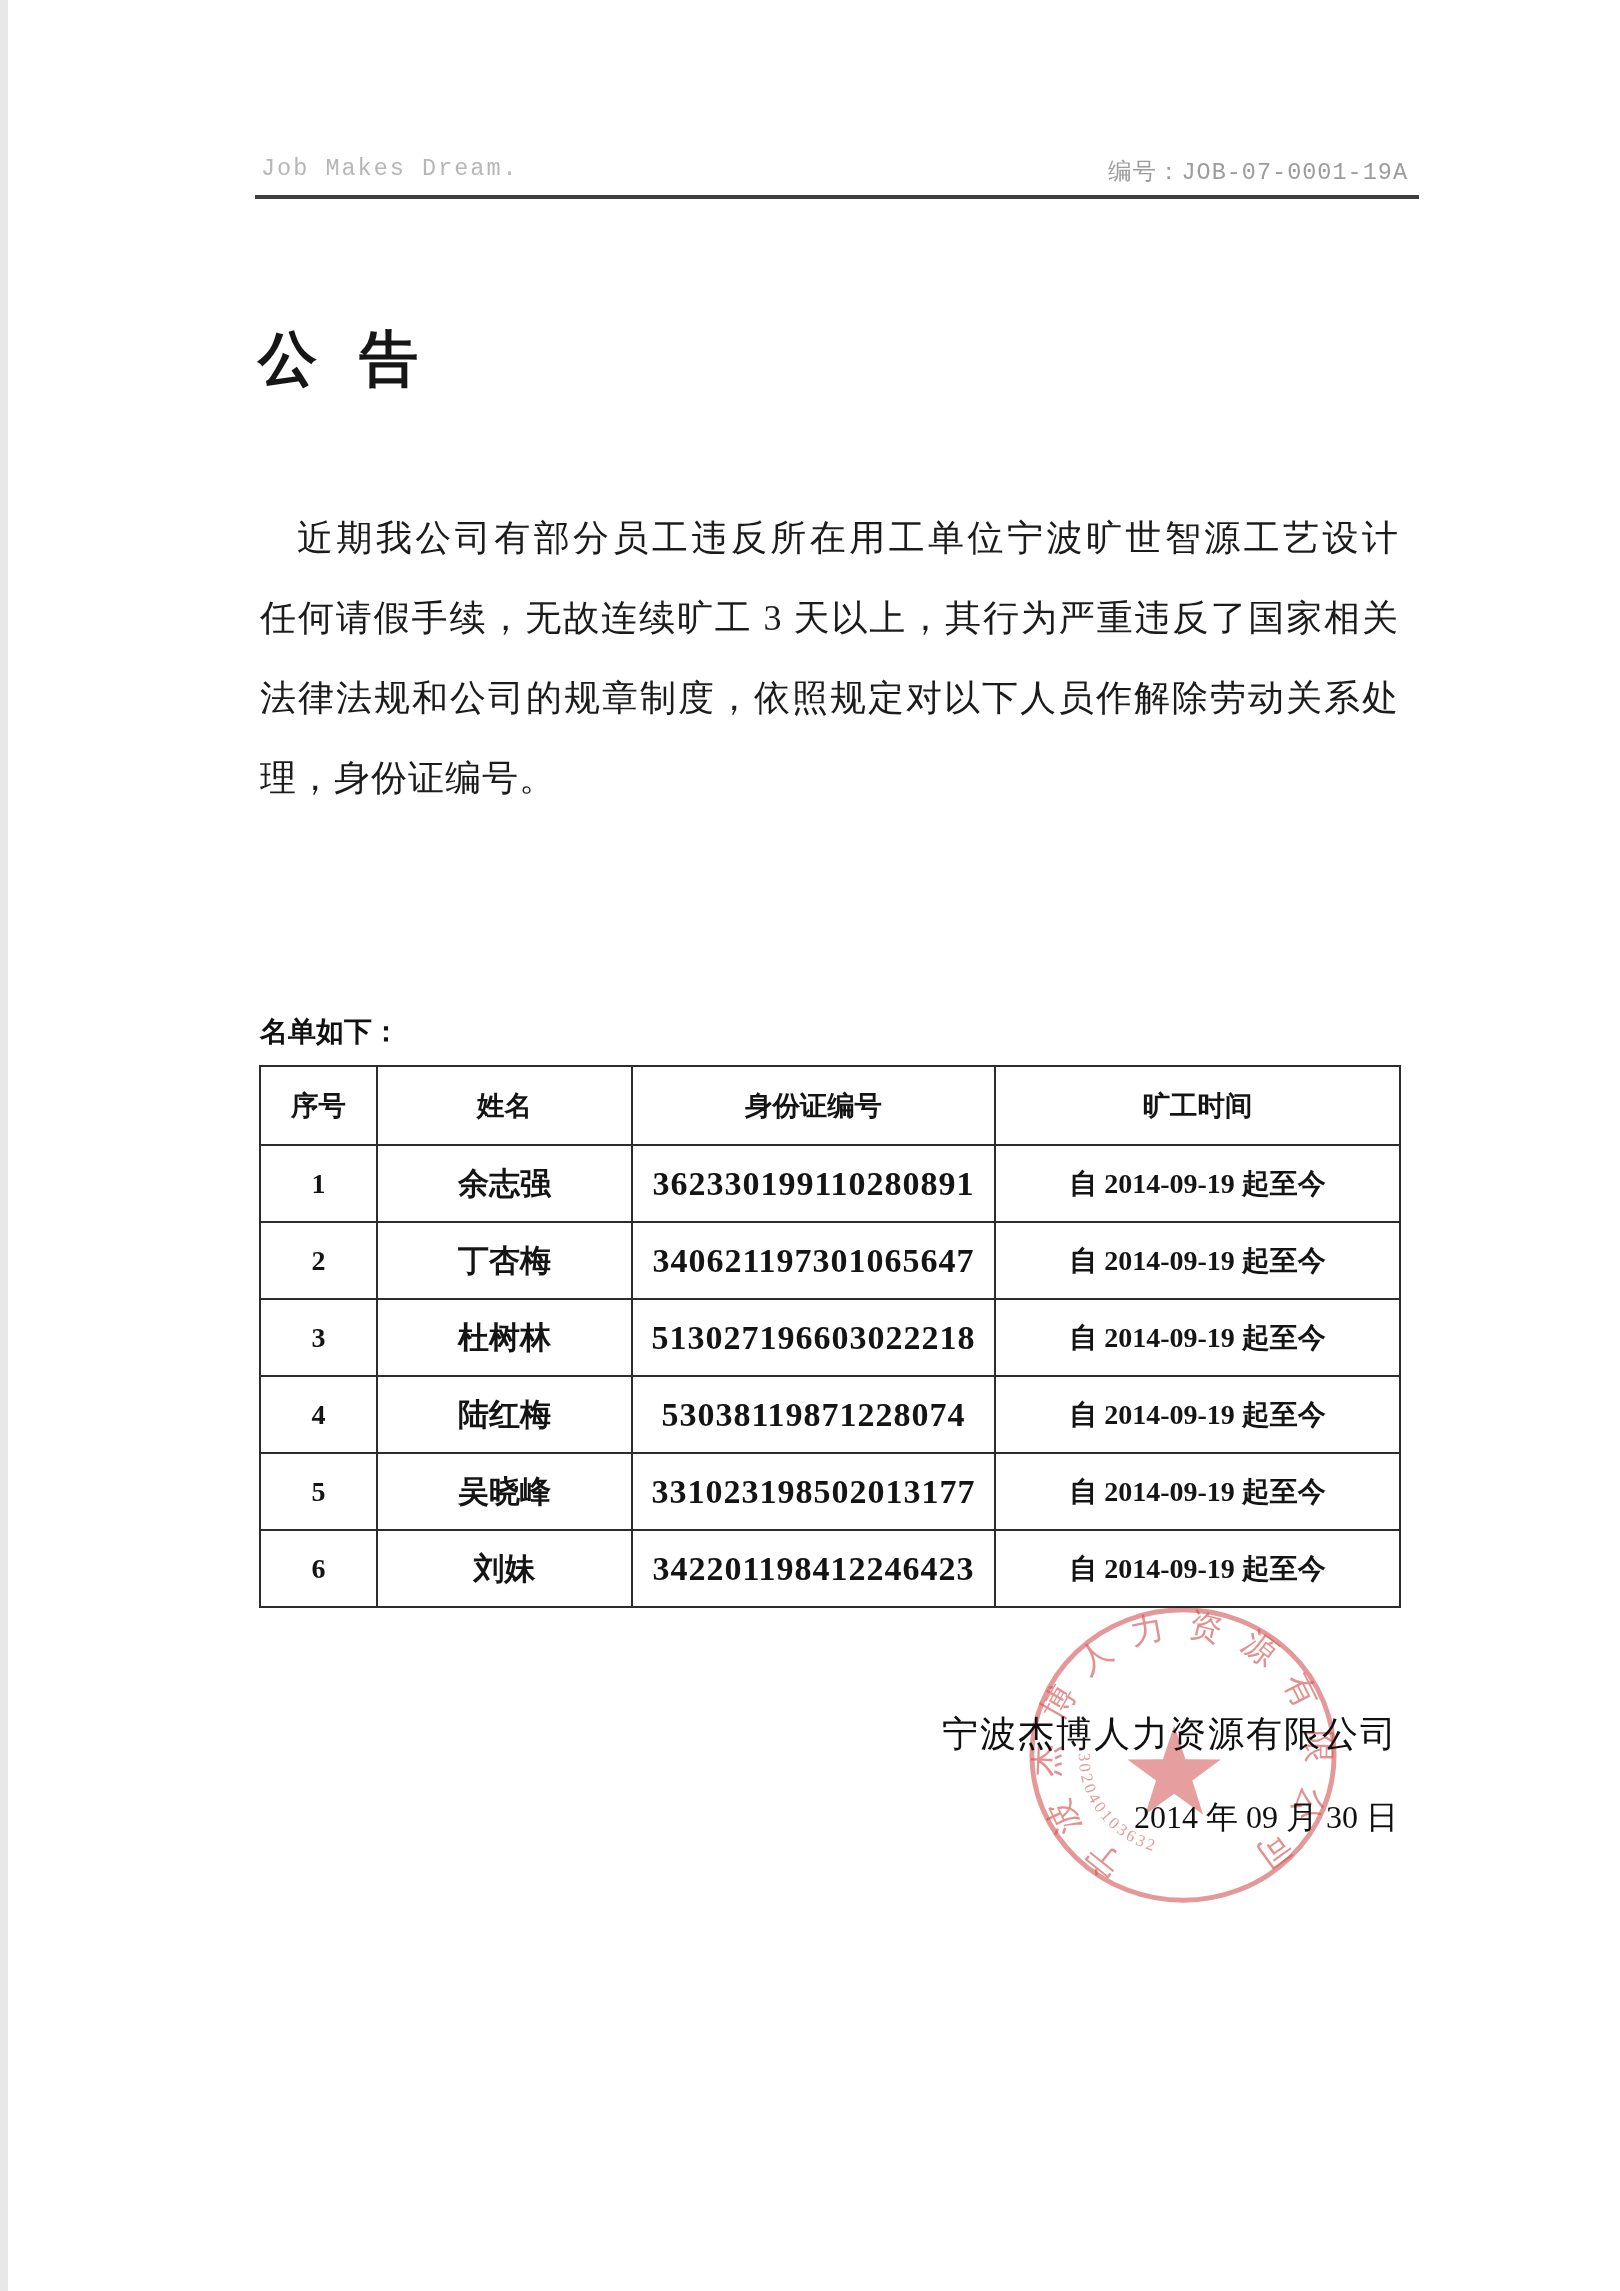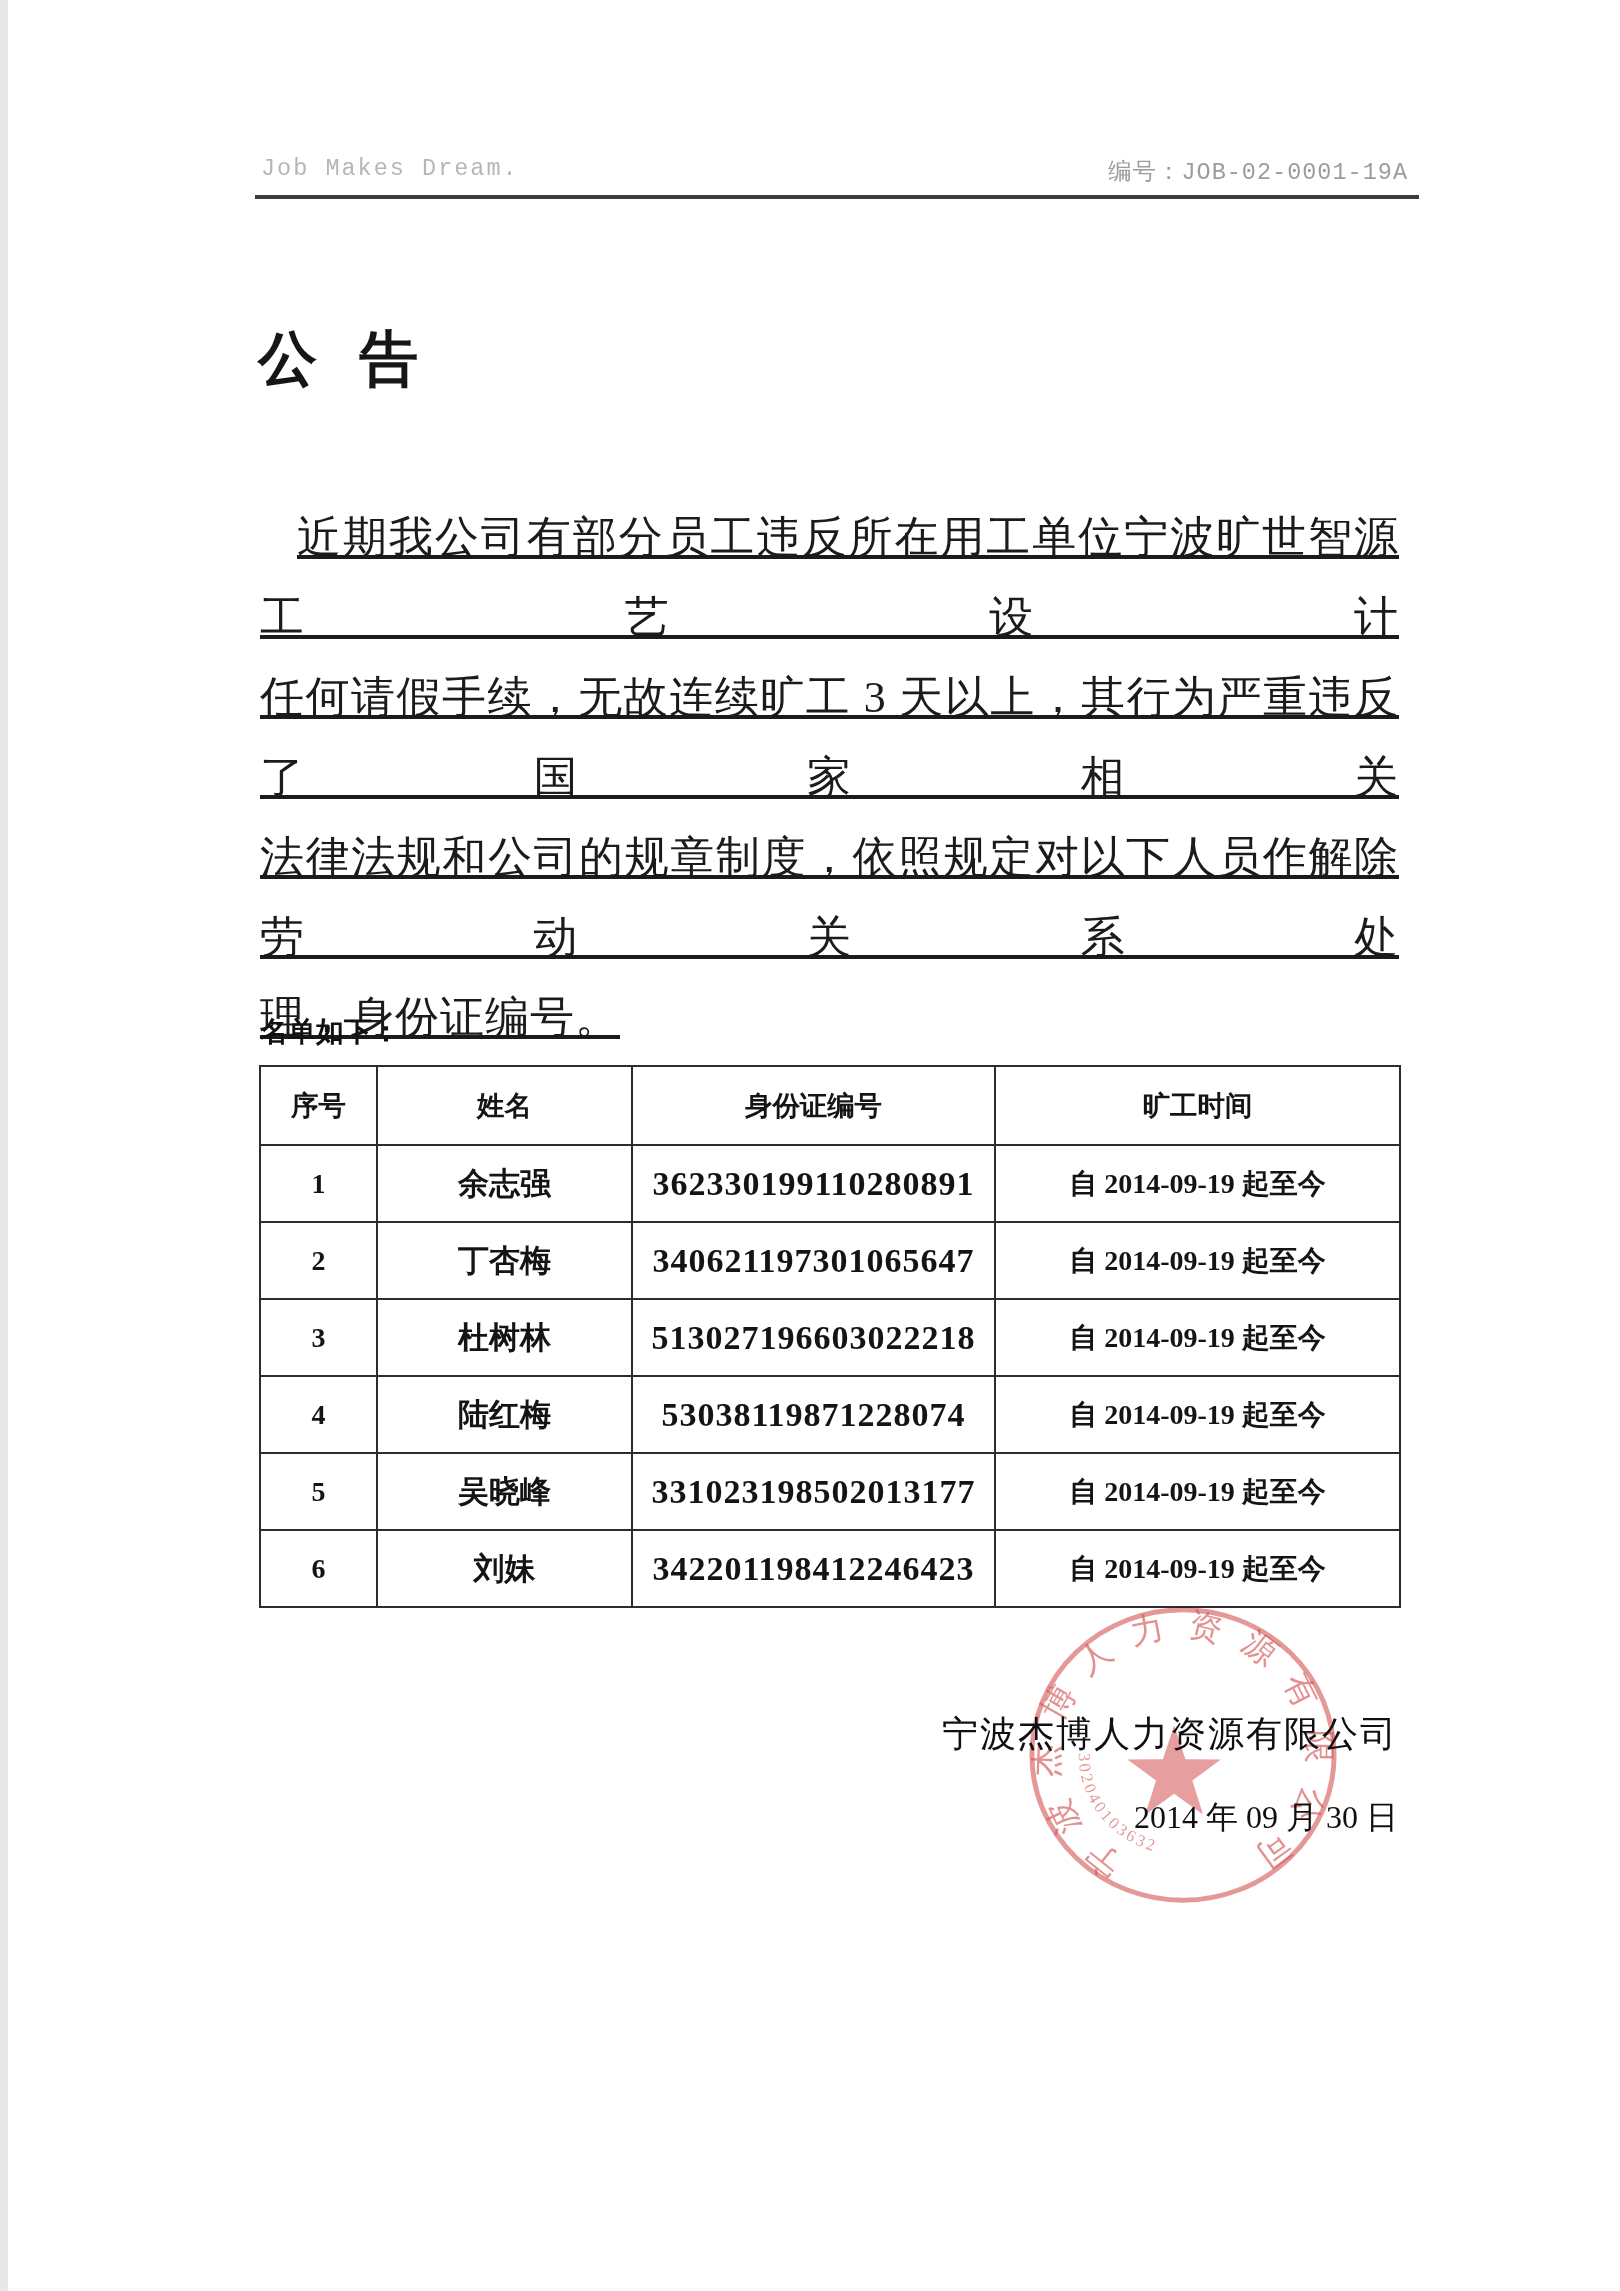--- a/index.html
+++ b/index.html
@@ -27,21 +27,21 @@
   }
   
   .title {
     position:absolute; left:250px; top:320px; width:1141px;
     text-align:left; font-size:59px; font-weight:bold;
     letter-spacing:13.7px; color:#161616; margin:0;
   }
   
   .body-text {
     position:absolute; left:252px; top:498px; width:1139px;
-    font-size:44px; line-height:80px; letter-spacing:1px; color:#1b1b1b;text-decoration:underline;
+    font-size:36px; line-height:80px; letter-spacing:1px; color:#1b1b1b;
   }
   .body-line { text-align:justify; text-align-last:justify; }
   .body-line:first-child { text-indent:37px; }
   .body-line:last-child { text-align-last:left; }
   
   .list-label {
     position:absolute; left:252px; top:1013px;
     font-family:"Liberation Sans","DejaVu Sans",sans-serif;
     font-size:28px; font-weight:bold; color:#111111;
   }
@@ -77,21 +77,21 @@
   .signature { position:absolute; right:230px; top:1711px; text-align:right; z-index:2; }
   .sig-company { font-size:36px; line-height:47px; letter-spacing:2px; color:#101010; }
   .sig-date    { margin-top:38px; font-size:32px; line-height:43px; color:#101010; }
 </style>
 </head>
 <body>
 
 <div class="page">
 
   <div class="slogan">Job Makes Dream.</div>
-  <div class="doc-no">编号：JOB-02-0001-19A</div>
+  <div class="doc-no">编号：JOB-07-0001-19A</div>
   <div class="header-rule"></div>
 
   <h1 class="title">公 告</h1>
 
   <div class="body-text">
       <div class="body-line">近期我公司有部分员工违反所在用工单位宁波旷世智源工艺设计</div>
       <div class="body-line">任何请假手续，无故连续旷工 3 天以上，其行为严重违反了国家相关</div>
       <div class="body-line">法律法规和公司的规章制度，依照规定对以下人员作解除劳动关系处</div>
       <div class="body-line">理，身份证编号。</div>
     </div>

